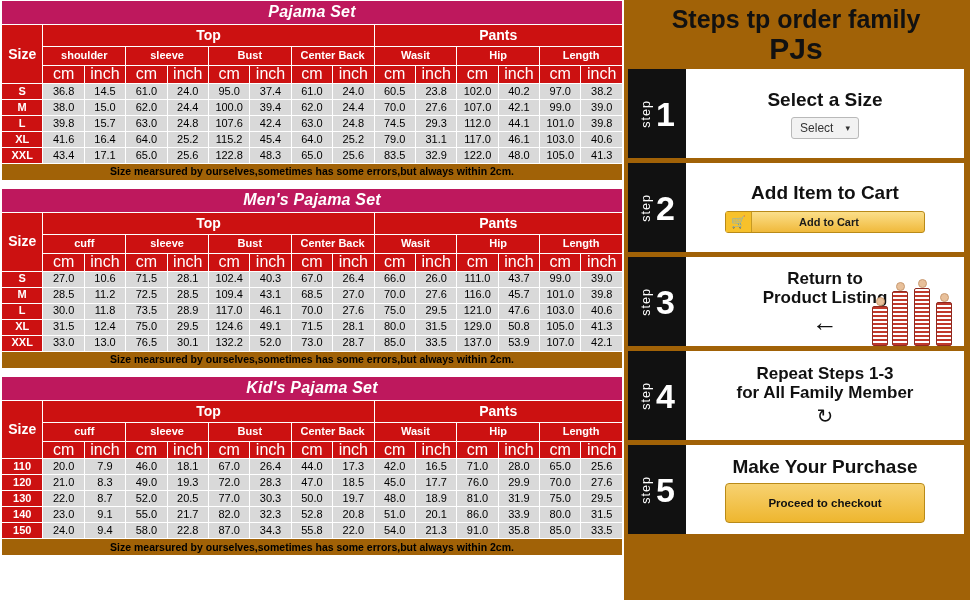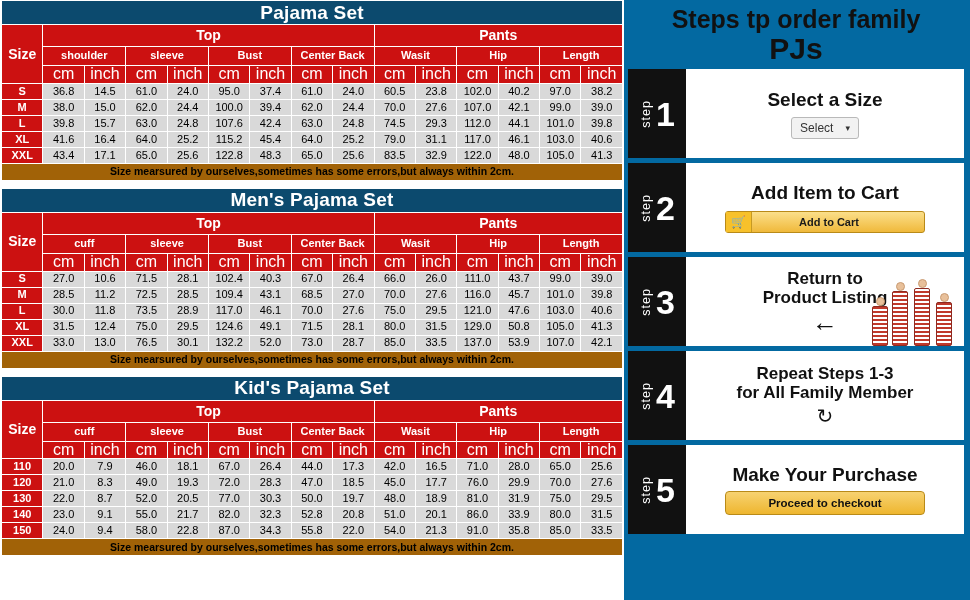--- a/index.html
+++ b/index.html
@@ -30,26 +30,27 @@
     margin-left: 1px;
   }
   table.sz td, table.sz th {
     border: 1px solid #ffffff;
     text-align: center;
     vertical-align: middle;
     padding: 0;
     line-height: 1.05;
   }
   .title-row td {
-    background: #0c4a6e;
+    background: #be185d;
     color: #ffffff;
     font-weight: bold;
-    font-size: 19px;
+    font-size: 16px;
     height: 24px;
     letter-spacing: .2px;
+    font-style: italic;
   }
   .grp-row td {
     background: #cc1111;
     color: #ffffff;
     font-weight: bold;
     font-size: 14px;
     height: 22px;
   }
   .sub-row td {
     background: #cc1111;
@@ -88,21 +89,21 @@
     color: #000000;
     font-weight: bold;
     font-size: 10.5px;
     height: 17px;
     border: 1px solid #cc1111;
   }
 
   
   .right {
     width: 346px; height: 600px;
-    background: #0369a1;
+    background: #a16207;
     padding: 4px 6px 4px 4px;
     display: flex; flex-direction: column;
   }
   .steps-head {
     text-align: center;
     color: #111;
     padding: 2px 0 4px 0;
   }
   .steps-head .l1 { font-size: 25px; font-weight: bold; line-height: 1.05; }
   .steps-head .l2 { font-size: 30px; font-weight: bold; line-height: 1.1; }
@@ -192,21 +193,21 @@
   .cart-btn .ctlabel {
     flex: 1;
     text-align: center;
     font-size: 11px;
     color: #1a1a1a;
     font-weight: bold;
     padding-right: 18px;
   }
   .checkout-btn {
     margin-top: 6px;
-    width: 200px; height: 24px;
+    width: 200px; height: 40px;
     background: linear-gradient(#f7d271,#eeb62f);
     border: 1px solid #b98a18;
     border-radius: 4px;
     font-size: 11.5px;
     color: #111;
     display: flex; align-items: center; justify-content: center;
     font-weight: bold;
   }
   .arrow-left {
     font-size: 26px;

